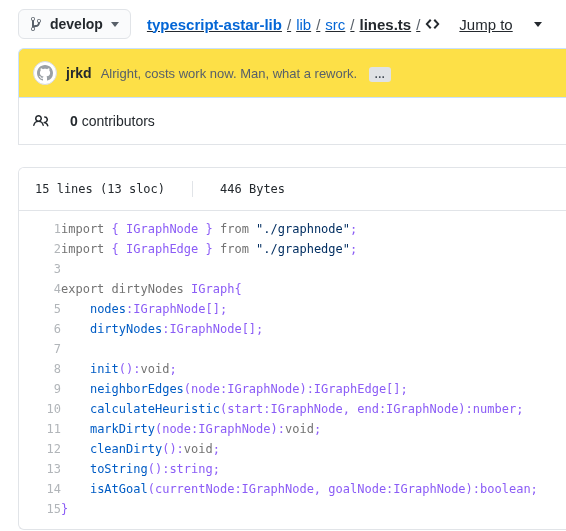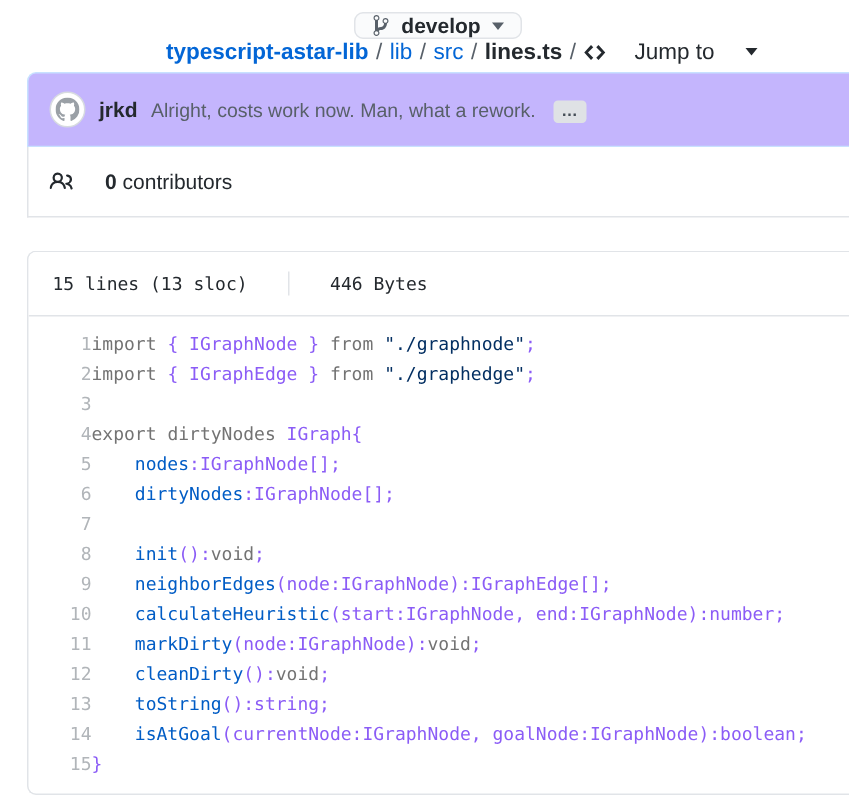--- a/index.html
+++ b/index.html
@@ -17,21 +17,20 @@
     -webkit-font-smoothing: antialiased;
   }
 
   
   .topbar {
     display: flex;
     align-items: center;
     padding: 8px 0 8px 18px;
     height: 32px;
     box-sizing: content-box;
-    flex-direction: column;
   }
   .branch-btn {
     display: inline-flex;
     align-items: center;
     gap: 6px;
     height: 30px;
     padding: 0 11px;
     border: 1px solid #e1e4e8;
     border-radius: 6px;
     background: #fafbfc;
@@ -46,24 +45,25 @@
     border-left: 4px solid transparent;
     border-right: 4px solid transparent;
     border-top: 5px solid #586069;
     margin-left: 2px;
   }
   .branch-icon svg { display: block; }
 
   .breadcrumb {
     display: flex;
     align-items: center;
-    margin-left: 32px;
+    margin-left: 16px;
     font-size: 15px;
     flex-wrap: nowrap;
     white-space: nowrap;
+    text-decoration: underline;
   }
   .breadcrumb .repo {
     color: #0366d6;
     font-weight: bold;
     text-decoration: none;
   }
   .breadcrumb .seg {
     color: #0366d6;
     text-decoration: none;
   }
@@ -90,21 +90,21 @@
     border-right: 4px solid transparent;
     border-top: 5px solid #24292e;
     margin-left: 2px;
   }
 
   
   .panel {
     margin: 0 18px 0 18px;
   }
   .commit-banner {
-    background: #c4b5fd;
+    background: #fde047;
     border: 1px solid #c8e1ff;
     border-top-left-radius: 6px;
     border-top-right-radius: 6px;
     border-bottom: 1px solid #c8e1ff;
     padding: 12px 14px;
     display: flex;
     align-items: center;
     gap: 9px;
     box-sizing: border-box;
     height: 50px;

